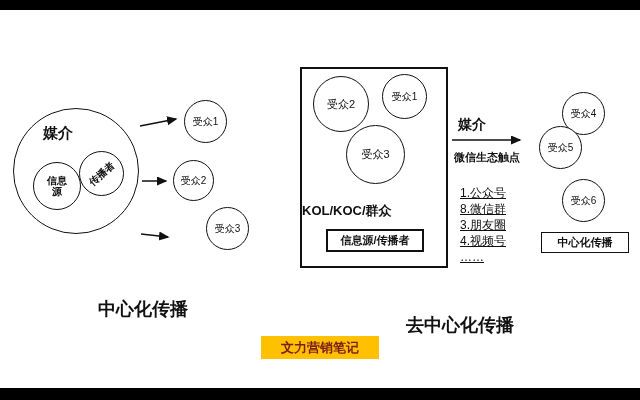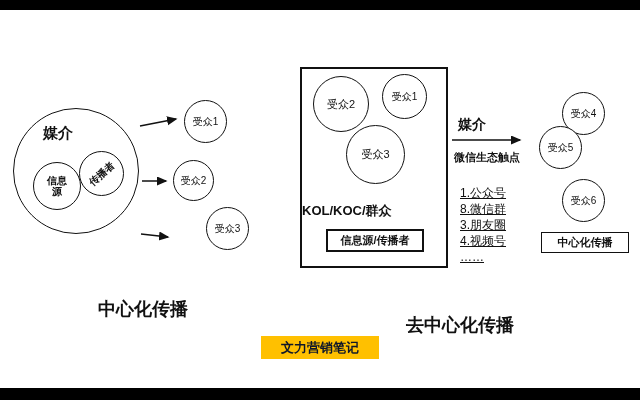--- a/index.html
+++ b/index.html
@@ -26,21 +26,21 @@
   .caption{font-size:18px;font-weight:bold;text-align:center;}
   .boxed{
     border:2px solid #111;display:flex;align-items:center;justify-content:center;
     font-size:11px;font-weight:bold;background:#fff;
   }
   .rect-frame{border:2px solid #111;background:transparent;}
   .touch-list div{font-size:12px;line-height:16px;}
   .badge{
     display:flex;align-items:center;justify-content:center;
     font-size:13px;font-weight:bold;
-    background:#FFC000;color:#0f172a;
+    background:#FFC000;color:#7f1d1d;
   }
   svg.arrows{position:absolute;left:0;top:0;pointer-events:none;}
   .rot{transform:rotate(-42deg);white-space:nowrap;display:inline-block;}
   .wrap2{display:inline-block;width:26px;line-height:1.15;}
 </style>
 </head>
 <body>
 
 <div class="bar top"></div>
 <div class="bar bottom"></div>

